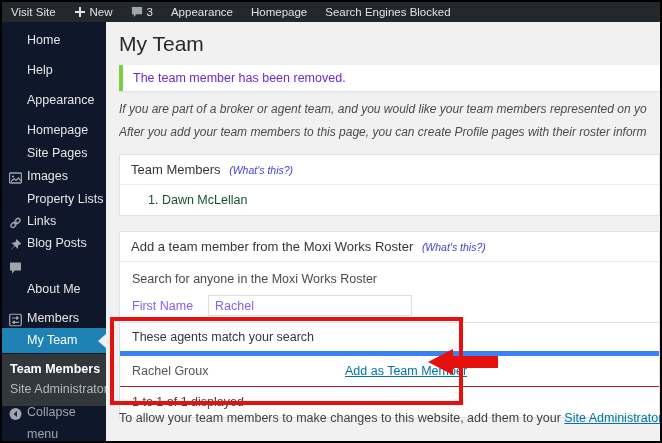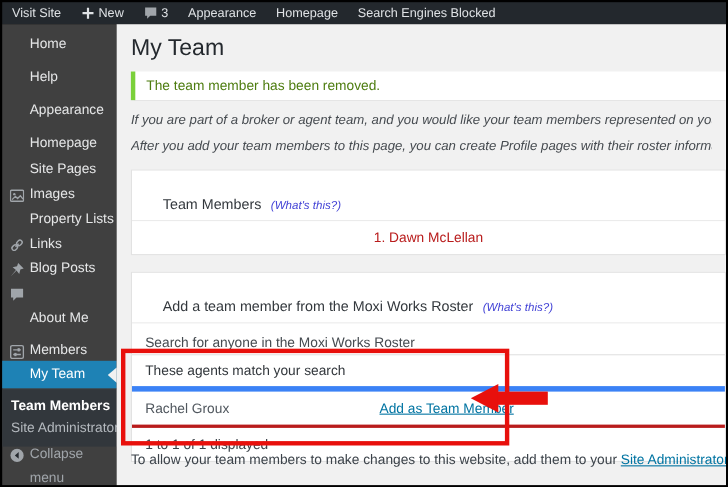--- a/index.html
+++ b/index.html
@@ -8,21 +8,21 @@
   .frame { position:relative; width:662px; height:443px; background:#000; overflow:hidden; }
 
   
   .adminbar { position:absolute; left:2px; top:2px; right:2px; height:20px;
     background:#23282d; display:flex; align-items:center; color:#dfe2e5; font-size:11.5px; }
   .ab-item { display:flex; align-items:center; gap:4px; padding:0 9px; height:100%; cursor:pointer; white-space:nowrap; }
   .ab-icon { width:12px; height:12px; display:inline-block; }
 
   
   .sidebar { position:absolute; left:2px; top:22px; width:104px; bottom:2px;
-    background:#404040; color:#e5e6e7; font-size:12.5px; }
+    background:#0f172a; color:#e5e6e7; font-size:12.5px; }
   .s-item { position:absolute; left:0; width:100%; height:22px; line-height:22px; cursor:pointer; }
   .s-item .lbl { position:absolute; left:25px; white-space:nowrap; }
   .s-item .s-icon { position:absolute; left:7px; top:50%; transform:translateY(-50%);
     width:13px; height:13px; color:#a0a5aa; }
   .s-item.active { background:#1e82b5; color:#fff; height:25px; line-height:25px; }
   .s-item.active::after { content:''; position:absolute; right:0; top:50%; margin-top:-7px;
     border-top:7px solid transparent; border-bottom:7px solid transparent; border-right:8px solid #f1f1f1; }
   .badge { display:inline-block; min-width:14px; height:14px; margin-left:5px; padding:0 3px;
     background:#d54e21; color:#fff; border-radius:8px; font-size:9px; line-height:14px;
     text-align:center; vertical-align:1px; }
@@ -32,43 +32,43 @@
   .collapse { position:absolute; left:0; width:100%; top:379px; height:22px; line-height:22px;
     color:#a0a5aa; cursor:pointer; }
   .collapse .lbl { position:absolute; left:25px; }
   .collapse .s-icon { position:absolute; left:7px; top:50%; transform:translateY(-50%); width:13px; height:13px; }
 
   
   .content { position:absolute; left:106px; top:22px; right:2px; bottom:2px;
     background:#f1f1f1; overflow:hidden; color:#444; font-size:12.5px; }
   .page-title { margin:10px 0 9px 13px; font-size:21px; font-weight:400; color:#24292e; }
   .notice { margin-left:13px; background:#fff; border-left:4px solid #7ad03a;
-    box-shadow:0 1px 1px rgba(0,0,0,0.06); padding:6px 10px; color:#4d7c0f; }
+    box-shadow:0 1px 1px rgba(0,0,0,0.06); padding:6px 10px; color:#6d28d9; }
   .intro { margin:9px 13px 0 13px; font-style:italic; font-size:12px; color:#464b50;
     white-space:nowrap; overflow:hidden; }
   .intro.first { margin-top:11px; }
 
   .box { margin:15px 0 0 13px; background:#fff; border:1px solid #e2e2e2; }
-  .box-header { padding:7px 28px; border-bottom:1px solid #ebebeb; color:#32373c; font-size:13px;margin-top:16px; }
+  .box-header { padding:7px 11px; border-bottom:1px solid #ebebeb; color:#32373c; font-size:13px; }
   .whats-this { color:#4343d6; font-style:italic; font-size:10.5px; margin-left:5px;
     text-decoration:none; cursor:pointer; }
-  .box-row { padding:8px 12px; color:#b91c1c;text-align:center; }
+  .box-row { padding:8px 28px; color:#14532d; }
 
   .box-body { padding:6px 12px 12px; }
   .hint { margin:4px 0 4px; color:#464b50; }
   .form-row { display:flex; align-items:center; margin-top:9px; }
   .form-row label { width:76px; color:#8b5cf6; flex:0 0 76px; }
   .form-row input { width:204px; height:21px; border:1px solid #ddd; background:#fff;
-    padding:1px 6px; font-family:"Liberation Sans", sans-serif; font-size:12.5px; color:#737373;font-weight:bold; }
+    padding:1px 6px; font-family:"Liberation Sans", sans-serif; font-size:12.5px; color:#8b5cf6; }
   .find-btn { margin-left:6px; padding:2px 10px; height:22px; background:#fafafa;
     border:1px solid #9fb8c9; border-radius:3px; box-shadow:0 0 0 1px #d8e6ef;
     font-family:"Liberation Sans", sans-serif; font-size:12px; color:#50575e; cursor:pointer; }
 
   .results-box { position:absolute; left:13px; right:0; top:300px; background:#fff; border:1px solid #e2e2e2; }
-  .result-row { display:flex; align-items:center; padding:8px 12px; border-bottom:3px solid #b91c1c; color:#50575e; }
+  .result-row { display:flex; align-items:center; padding:8px 12px; border-bottom:1px solid #b91c1c; color:#50575e; }
   .result-name { flex:0 0 213px; }
   .add-link { color:#0074a2; text-decoration:underline; cursor:pointer; }
   .pagination { padding:8px 12px; color:#3c434a; }
   .results-header { padding:7px 12px; border-bottom:5px solid #3b82f6; color:#32373c; }
 
   .footer-note { position:absolute; left:13px; top:389px; color:#3c434a; white-space:nowrap; }
   .footer-link { color:#0074a2; text-decoration:underline; cursor:pointer; }
 
   
   .red-box { position:absolute; left:4px; top:295px; width:353px; height:88px;

